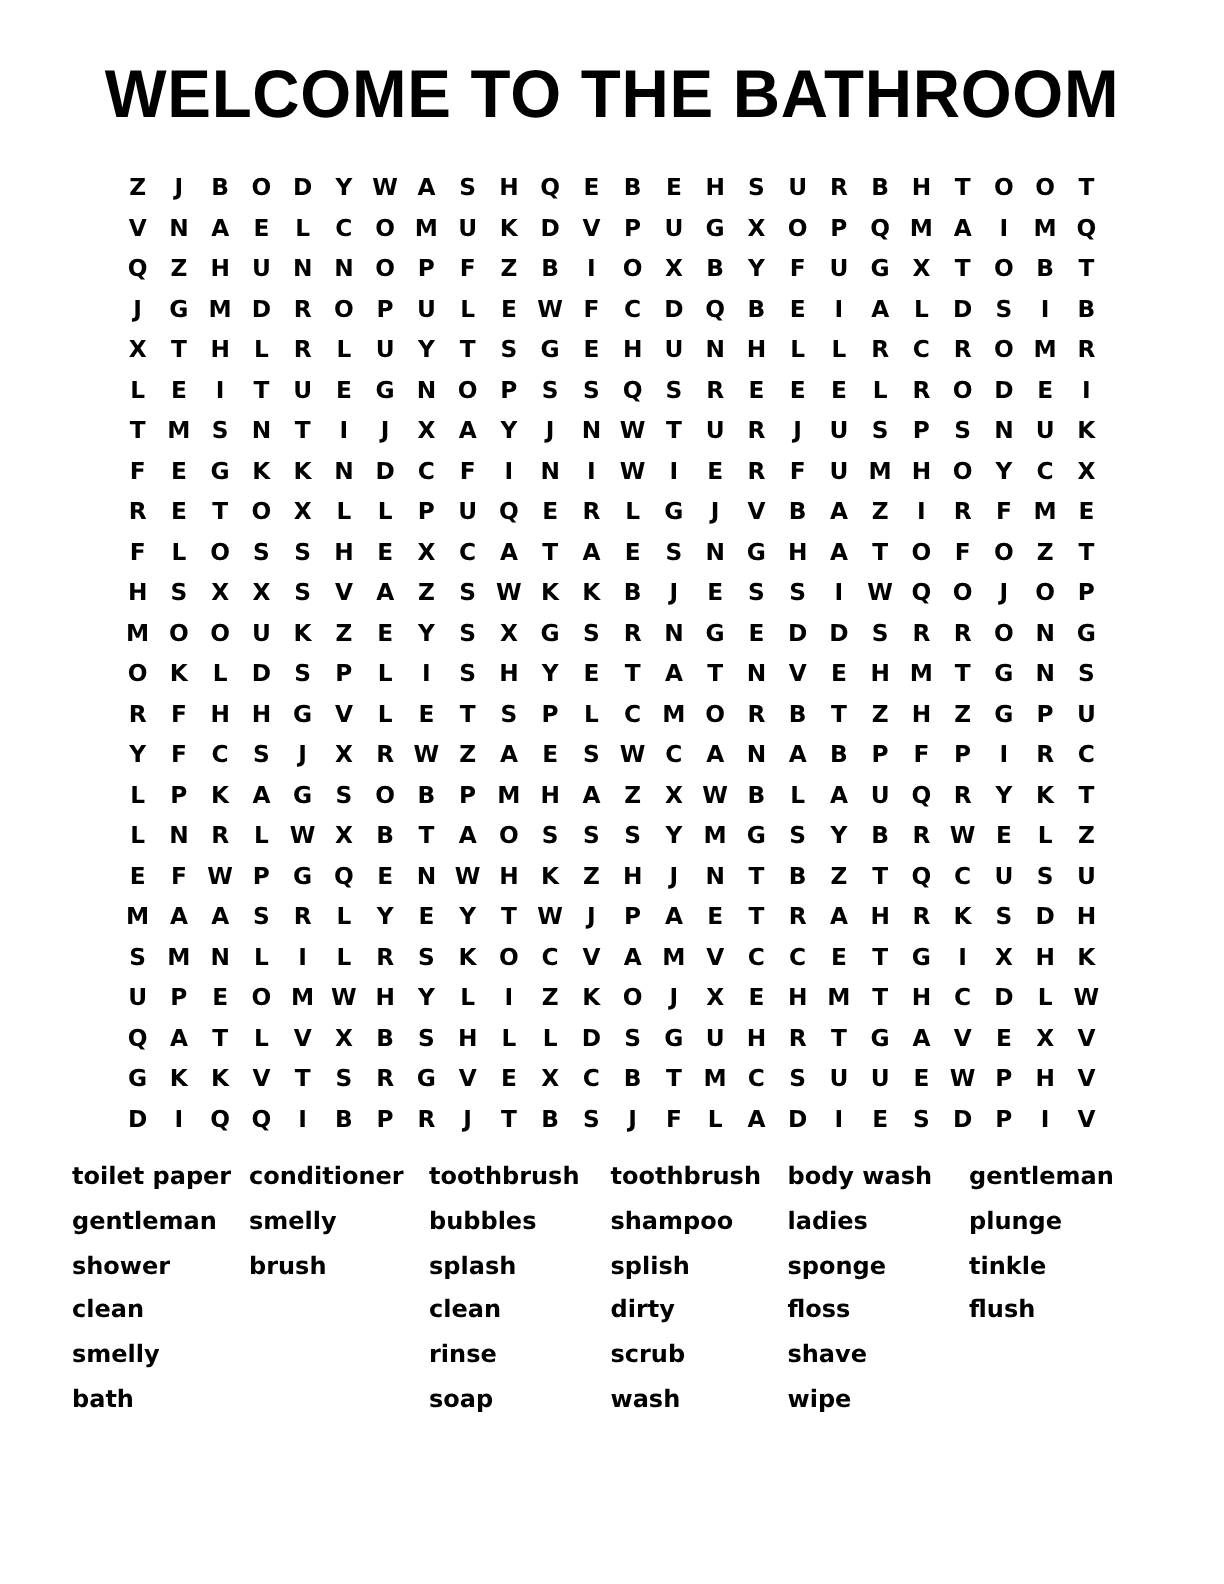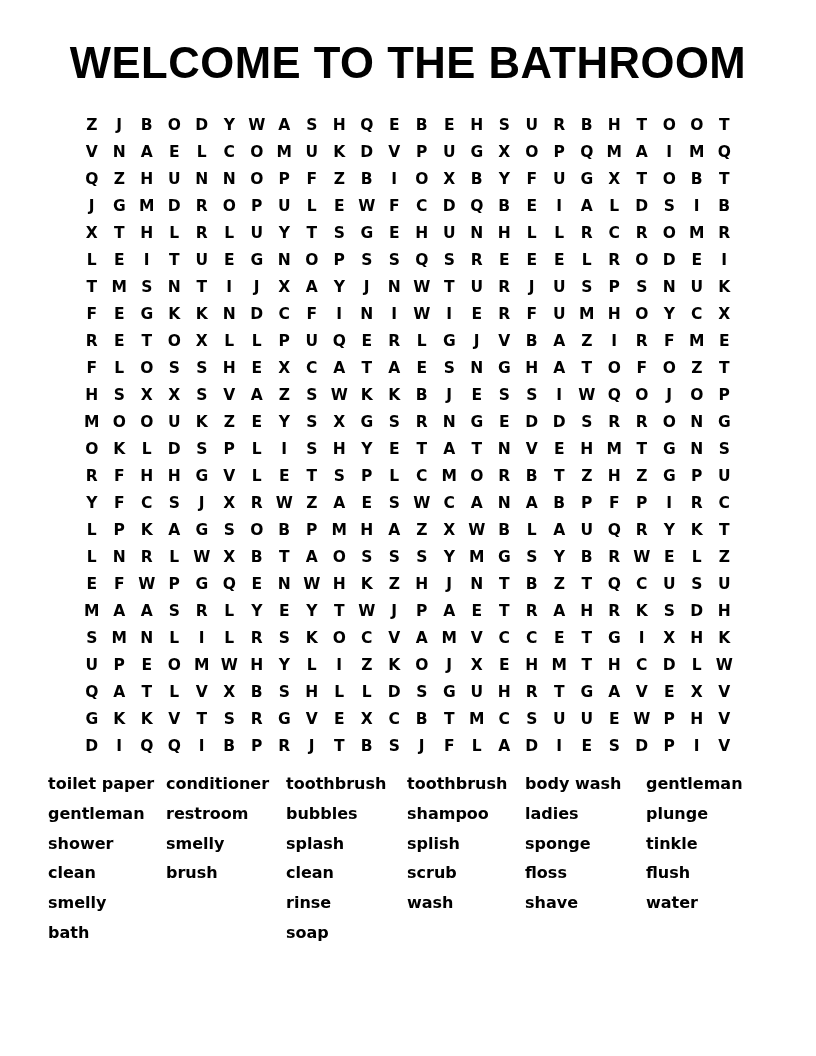--- a/index.html
+++ b/index.html
@@ -691,47 +691,47 @@
       <div class="word-column">
         <div class="word-item">toilet paper</div>
         <div class="word-item">gentleman</div>
         <div class="word-item">shower</div>
         <div class="word-item">clean</div>
         <div class="word-item">smelly</div>
         <div class="word-item">bath</div>
       </div>
       <div class="word-column">
         <div class="word-item">conditioner</div>
-        <div class="word-item">restroom</div>
         <div class="word-item">smelly</div>
         <div class="word-item">brush</div>
       </div>
       <div class="word-column">
         <div class="word-item">toothbrush</div>
         <div class="word-item">bubbles</div>
         <div class="word-item">splash</div>
         <div class="word-item">clean</div>
         <div class="word-item">rinse</div>
         <div class="word-item">soap</div>
       </div>
       <div class="word-column">
         <div class="word-item">toothbrush</div>
         <div class="word-item">shampoo</div>
         <div class="word-item">splish</div>
+        <div class="word-item">dirty</div>
         <div class="word-item">scrub</div>
         <div class="word-item">wash</div>
       </div>
       <div class="word-column">
         <div class="word-item">body wash</div>
         <div class="word-item">ladies</div>
         <div class="word-item">sponge</div>
         <div class="word-item">floss</div>
         <div class="word-item">shave</div>
+        <div class="word-item">wipe</div>
       </div>
       <div class="word-column">
         <div class="word-item">gentleman</div>
         <div class="word-item">plunge</div>
         <div class="word-item">tinkle</div>
         <div class="word-item">flush</div>
-        <div class="word-item">water</div>
       </div>
     </div>
 </div>
 
 </body></html>

